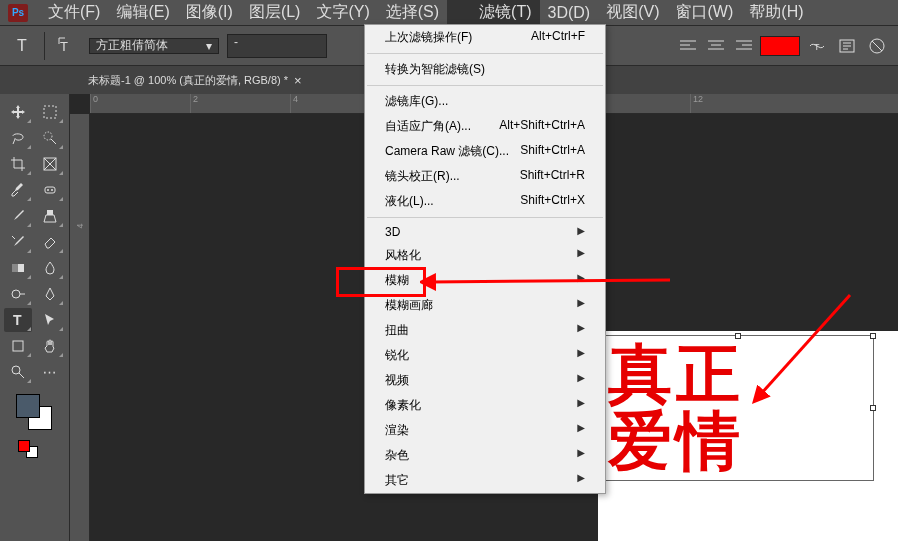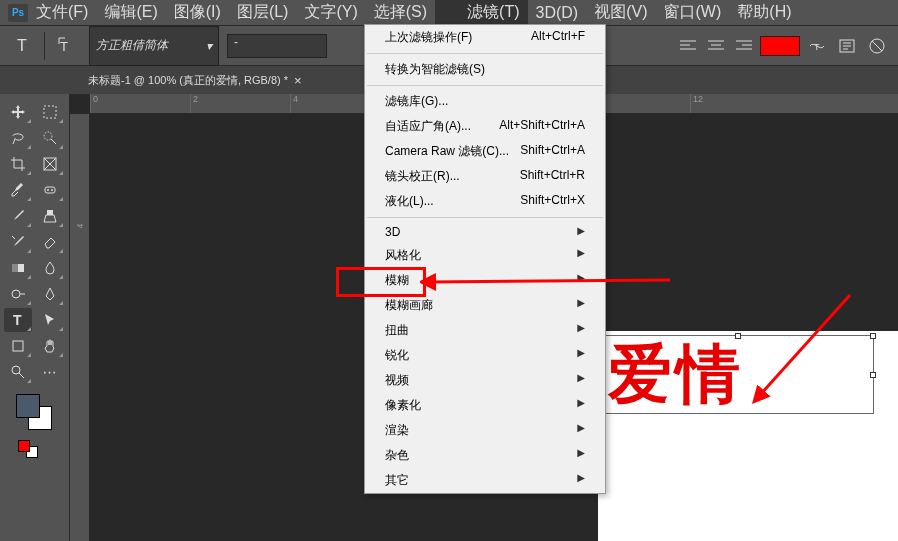--- a/index.html
+++ b/index.html
@@ -1,26 +1,26 @@
 <!DOCTYPE html>
 <html><head>
 <meta charset="utf-8">
 <style>
 * { margin: 0; padding: 0; box-sizing: border-box; font-family: "Microsoft YaHei", sans-serif; }
 body { width: 898px; height: 541px; background: #535353; overflow: hidden; position: relative; }
 
 .menubar { background: #535353; height: 26px; display: flex; align-items: center; padding-left: 8px; border-bottom: 1px solid #2a2a2a; }
-.ps-logo { width: 20px; height: 18px; background: #404040; color: #31a8ff; font-size: 10px; font-weight: bold; display: flex; align-items: center; justify-content: center; border-radius: 2px; }
+.ps-logo { width: 20px; height: 18px; background: #7f1d1d; color: #31a8ff; font-size: 10px; font-weight: bold; display: flex; align-items: center; justify-content: center; border-radius: 2px; margin-right: 12px; }
 .menu-item { color: #ddd; font-size: 16px; padding: 4px 8px; cursor: pointer; }
 .menu-item.active { background: #333; padding-left: 32px; }
 
 .optbar { background: #535353; height: 40px; display: flex; align-items: center; padding-left: 8px; border-bottom: 1px solid #2a2a2a; gap: 8px; }
 .opt-tool { width: 28px; height: 28px; display: flex; align-items: center; justify-content: center; color: #ddd; font-size: 16px; }
 .opt-sep { width: 1px; height: 28px; background: #2a2a2a; }
-.font-select { background: #3a3a3a; color: #ddd; border: 1px solid #222; height: 40px; width: 130px; font-size: 12px; padding: 0 6px; display: flex; align-items: center; justify-content: space-between; font-style: italic; }
+.font-select { background: #3a3a3a; color: #ddd; border: 1px solid #222; height: 16px; width: 130px; font-size: 12px; padding: 0 6px; display: flex; align-items: center; justify-content: space-between; }
 .font-size { background: #3a3a3a; color: #ddd; border: 1px solid #222; height: 24px; width: 100px; font-size: 12px; padding: 0 6px; }
 .opt-right { margin-left: auto; display: flex; align-items: center; gap: 4px; padding-right: 8px; }
 .align-btn { width: 24px; height: 24px; display: flex; align-items: center; justify-content: center; border: 1px solid transparent; }
 .color-swatch { width: 40px; height: 20px; background: #ff0000; border: 1px solid #222; }
 .icon-btn { width: 26px; height: 26px; display: flex; align-items: center; justify-content: center; color: #ddd; }
 
 .tabbar { background: #424242; height: 28px; display: flex; align-items: center; padding-left: 80px; }
 .doc-tab { color: #ddd; font-size: 11px; padding: 0 8px; display: flex; align-items: flex-start; gap: 6px; }
 .tab-close { font-size: 13px; cursor: pointer; }
 
@@ -306,20 +306,21 @@
 
     <div class="canvas">
       <div class="text-layer" style="position:absolute; left:10px; top:10px; width:260px;">
         <div class="text-sel">
           <div class="handle" style="left:-3px;top:-3px"></div>
           <div class="handle" style="right:-3px;top:-3px"></div>
           <div class="handle" style="left:50%;top:-3px;margin-left:-3px"></div>
           <div class="handle" style="left:-3px;top:50%;margin-top:-3px"></div>
           <div class="handle" style="right:-3px;top:50%;margin-top:-3px"></div>
         </div>
+        <div class="cn-text">真正</div>
         <div class="cn-text">爱情</div>
       </div>
     </div>
   </div>
 </div>
 
 <div class="dropdown">
   <div class="dd-item">
       <span>上次滤镜操作(F)</span>
       <span>Alt+Ctrl+F</span>

